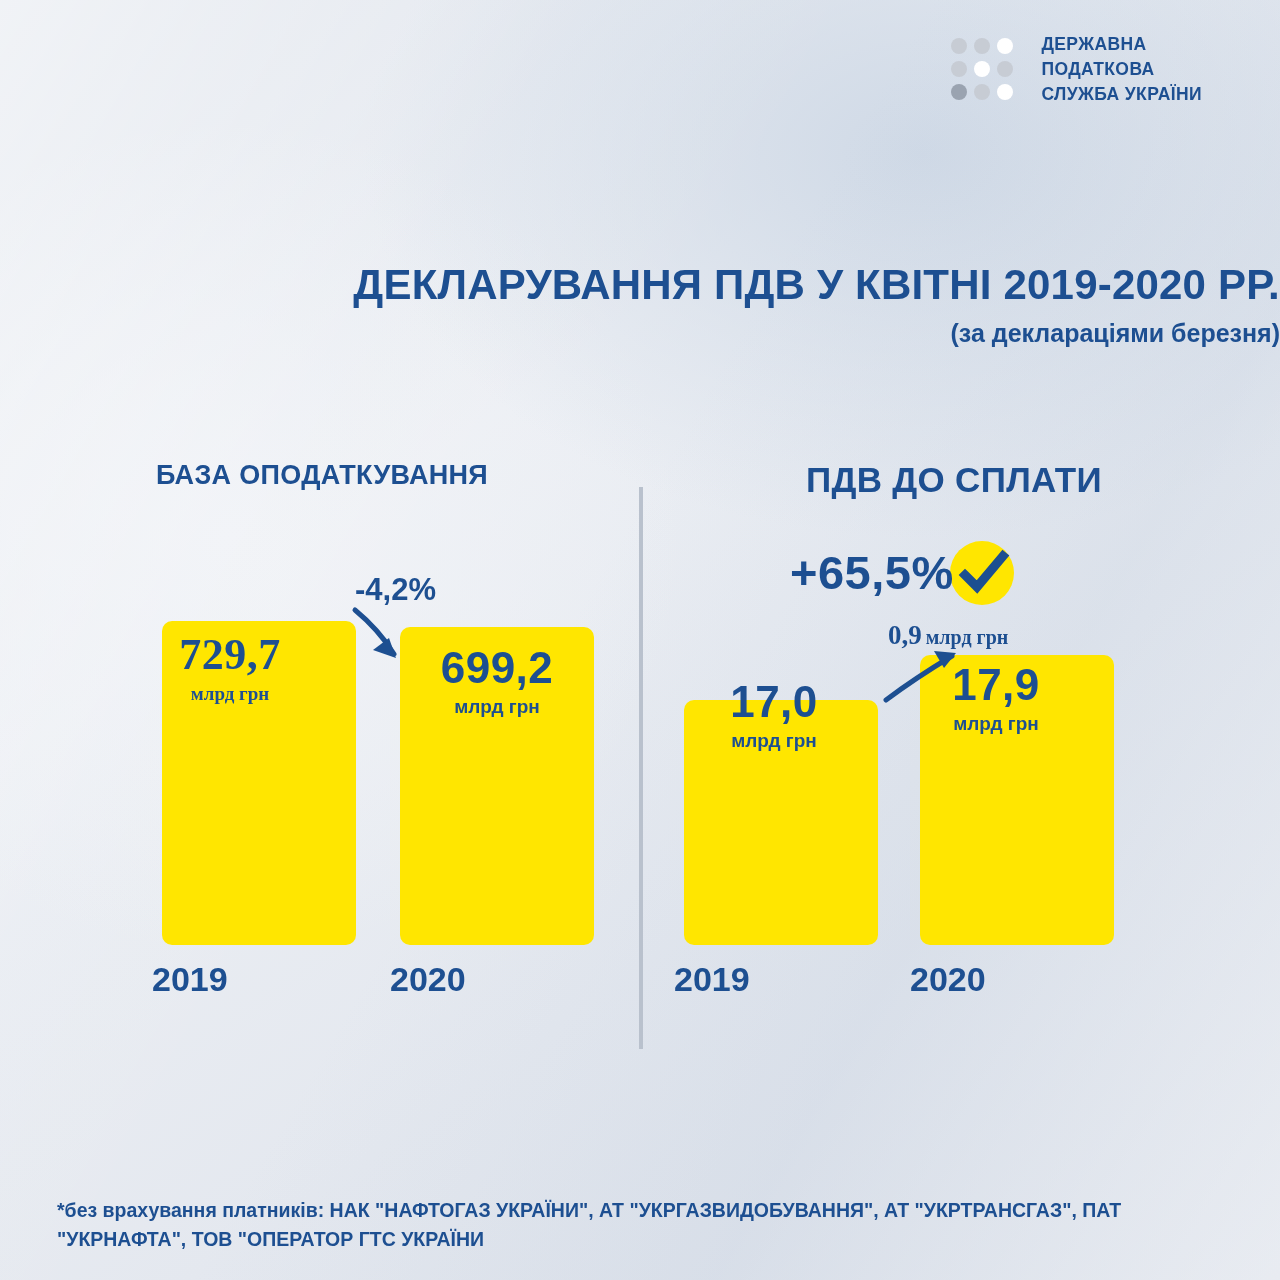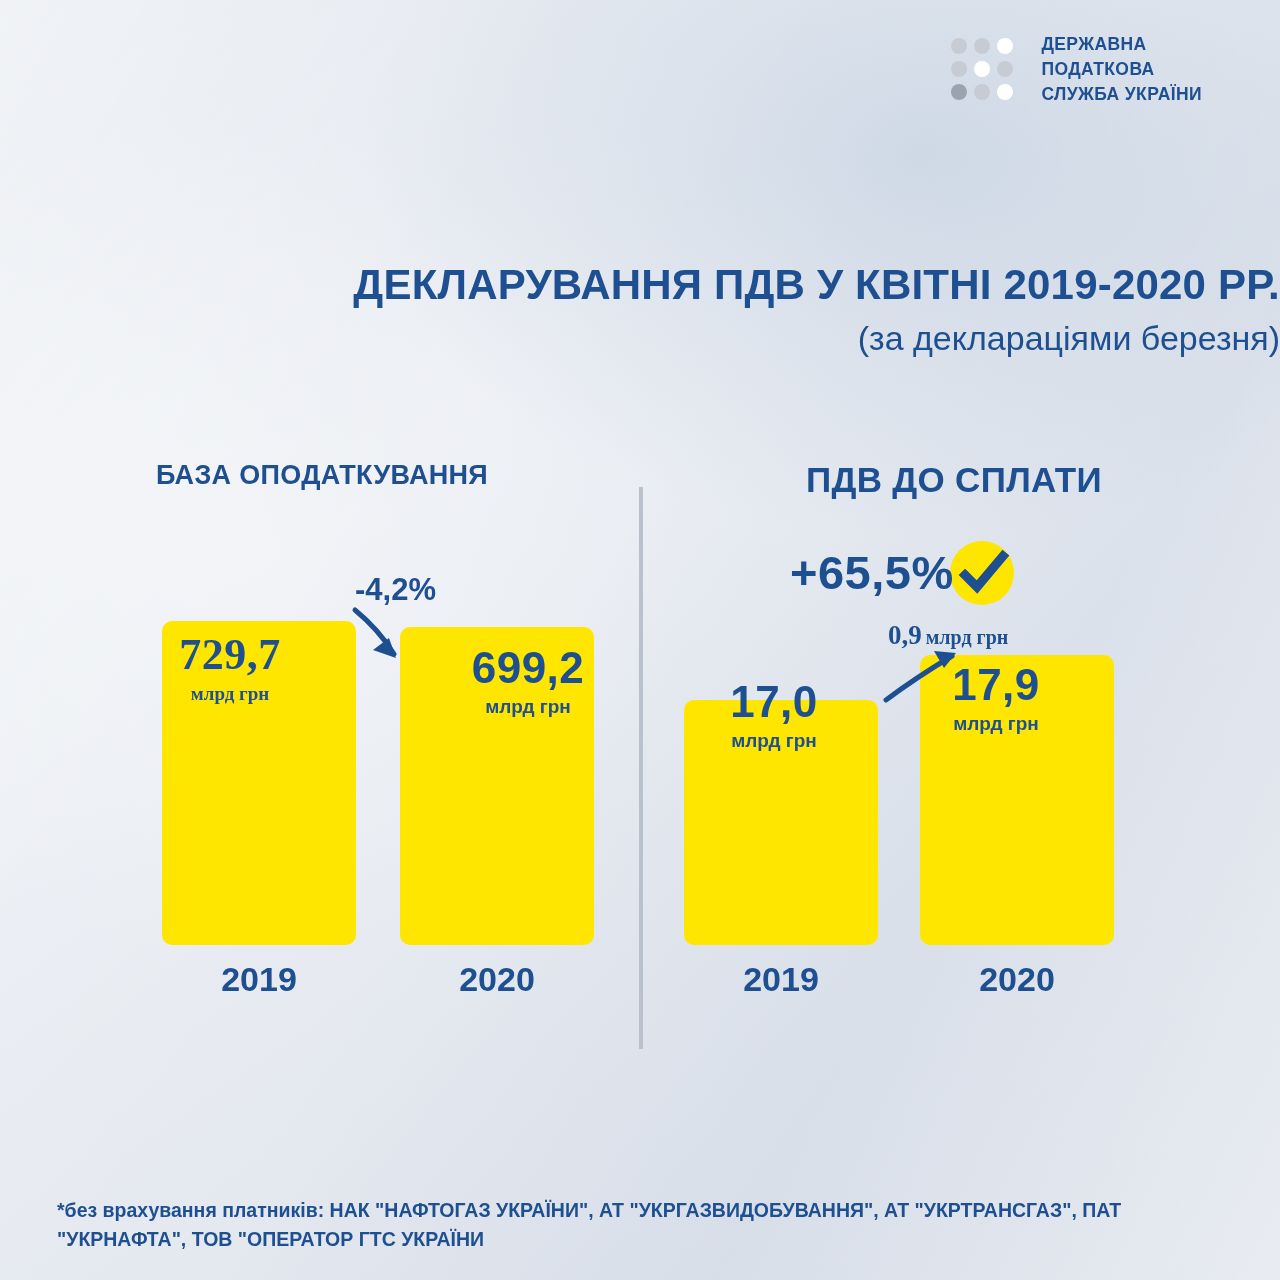--- a/index.html
+++ b/index.html
@@ -82,22 +82,22 @@
   .title-main {
     color: #1d4f91;
     font-size: 42px;
     font-weight: bold;
     letter-spacing: 0.2px;
     line-height: 1.08;
   }
   .title-sub {
     margin-top: 12px;
     color: #1d4f91;
-    font-size: 34px;
-    font-weight: normal;
+    font-size: 25px;
+    font-weight: bold;
   }
 
   
   .divider {
     position: absolute;
     left: 639px;
     top: 487px;
     width: 4px;
     height: 562px;
     background: #b9c1cd;
@@ -146,21 +146,21 @@
     letter-spacing: 0.5px;
   }
   .bar-value .unit {
     display: block;
     margin-top: 7px;
     font-size: 19px;
     font-weight: bold;
   }
   .bar-year {
     position: absolute;
-    text-align: center;
+    text-align: left;
     color: #1d4f91;
     font-size: 34px;
     font-weight: bold;
   }
 
   
   .delta-left {
     position: absolute;
     left: 355px;
     top: 572px;
@@ -258,21 +258,21 @@
   <div class="bars">
 
     <div class="bar" style="left:162px; top:621px; width:194px; height:324px;"></div>
     <div class="bar-value" style="left:146px; top:633px; width:168px;font-family:Liberation Serif, serif;">
       <span class="num">729,7</span>
       <span class="unit">млрд грн</span>
     </div>
     <div class="bar-year" style="left:152px; top:960px; width:214px;">2019</div>
 
     <div class="bar" style="left:400px; top:627px; width:194px; height:318px;"></div>
-    <div class="bar-value" style="left:400px; top:646px; width:194px;padding-left:31px;">
+    <div class="bar-value" style="left:400px; top:646px; width:194px;">
       <span class="num">699,2</span>
       <span class="unit">млрд грн</span>
     </div>
     <div class="bar-year" style="left:390px; top:960px; width:214px;">2020</div>
 
     <div class="bar" style="left:684px; top:700px; width:194px; height:245px;"></div>
     <div class="bar-value" style="left:684px; top:680px; width:180px;">
       <span class="num">17,0</span>
       <span class="unit">млрд грн</span>
     </div>

